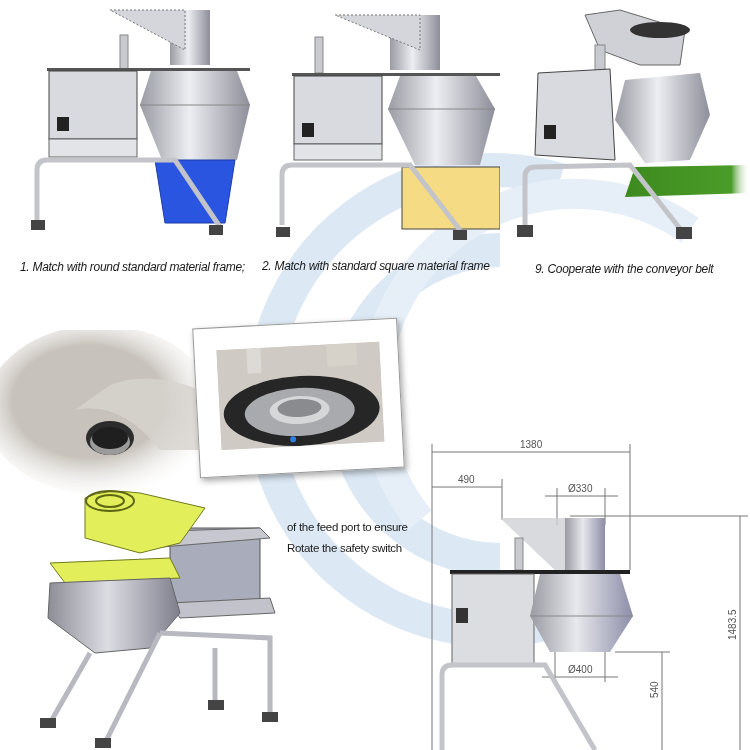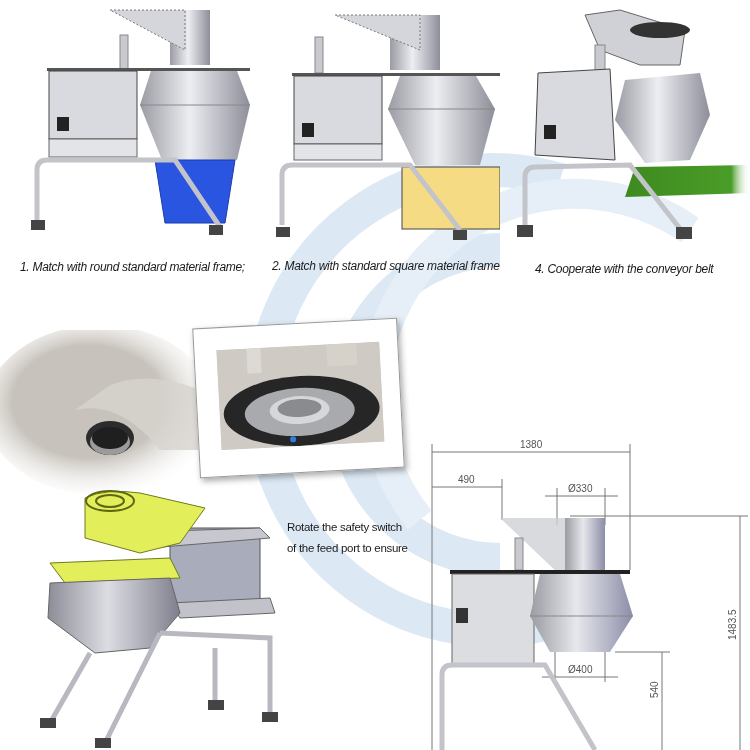--- a/index.html
+++ b/index.html
@@ -101,22 +101,22 @@
   <polygon points="28,68 100,64 105,155 25,150" fill="#d9dadf" stroke="#444"></polygon>
   <rect x="34" y="120" width="12" height="14" fill="#222"></rect>
   <polygon points="115,75 190,68 200,110 180,155 135,158 105,115" fill="url(#steel3)"></polygon>
   <polygon points="125,162 240,160 240,188 115,192" fill="url(#green)"></polygon>
   <path d="M15 225 L15 172 Q15 162 25 162 L120 160 L175 230" fill="none" stroke="#c3c4ca" stroke-width="5"></path>
   <rect x="7" y="220" width="16" height="12" fill="#444"></rect>
   <rect x="166" y="222" width="16" height="12" fill="#444"></rect>
 </svg>
 
 <div class="caption" style="left:20px;top:260px;">1. Match with round standard material frame;</div>
-<div class="caption" style="left:272px;top:259px;">2. Match with standard square material frame</div>
-<div class="caption" style="left:535px;top:262px;">4. Cooperate with the conveyor belt</div>
+<div class="caption" style="left:262px;top:259px;">2. Match with standard square material frame</div>
+<div class="caption" style="left:535px;top:262px;">9. Cooperate with the conveyor belt</div>
 
 <svg class="panel" style="left:0;top:330px;" width="200" height="170" viewBox="0 0 200 170">
   <defs>
     <radialGradient id="vig" cx="0.45" cy="0.45" r="0.6">
       <stop offset="0.55" stop-color="#c7c2bb"></stop>
         <stop offset="1" stop-color="#ffffff" stop-opacity="0"></stop>
     </radialGradient>
   </defs>
   <ellipse cx="100" cy="80" rx="115" ry="85" fill="url(#vig)"></ellipse>
   <path d="M75 80 Q120 70 160 120 L200 120 L200 60 Q150 40 110 55 Z" fill="#d7d3ce" opacity="0.8"></path>
@@ -164,22 +164,22 @@
   </g>
   <g fill="#444">
     <rect x="10" y="250" width="16" height="10"></rect>
     <rect x="65" y="270" width="16" height="10"></rect>
     <rect x="178" y="232" width="16" height="10"></rect>
     <rect x="232" y="244" width="16" height="10"></rect>
   </g>
 </svg>
 
 <div class="note">
+  <div>of the feed port to ensure</div>
   <div>Rotate the safety switch</div>
-  <div>of the feed port to ensure</div>
 </div>
 
 <svg class="panel" style="left:420px;top:430px;" width="330" height="320" viewBox="0 0 330 320">
   <defs>
     <linearGradient id="steel5" x1="0" x2="1">
       <stop offset="0" stop-color="#9a9ba3"></stop>
         <stop offset="0.45" stop-color="#e7e8ec"></stop>
         <stop offset="1" stop-color="#8c8da8"></stop>
     </linearGradient>
   </defs>

